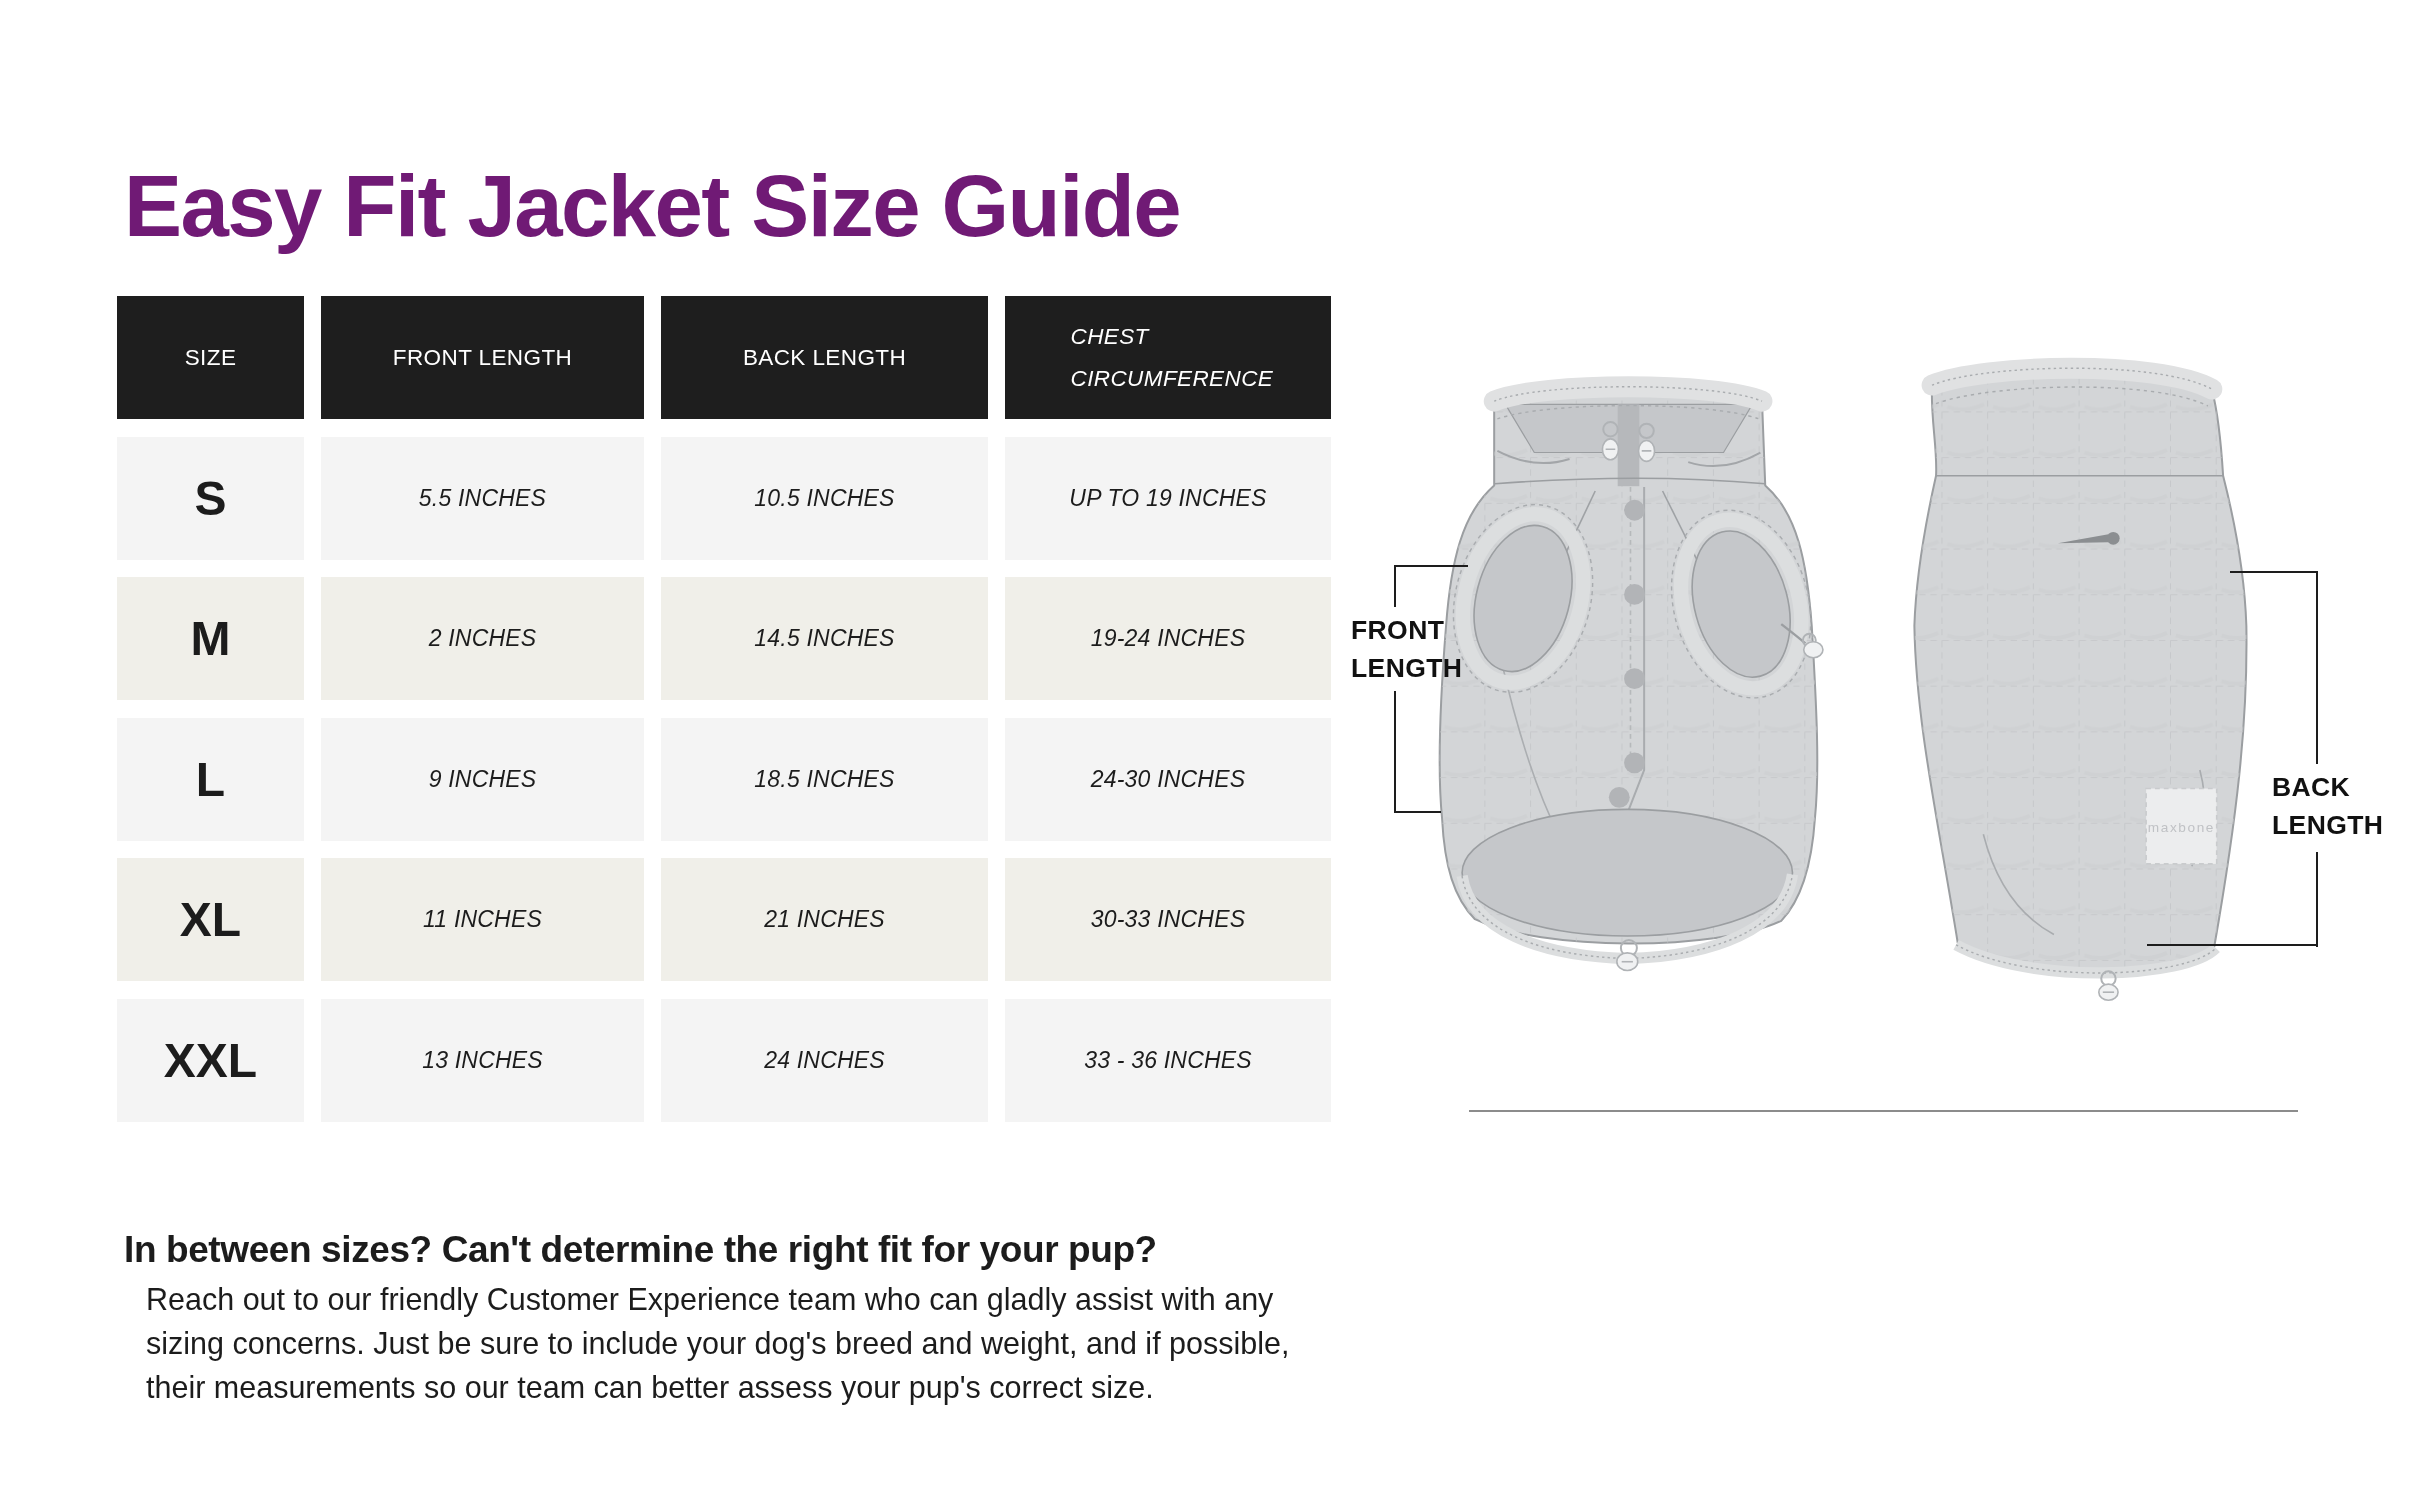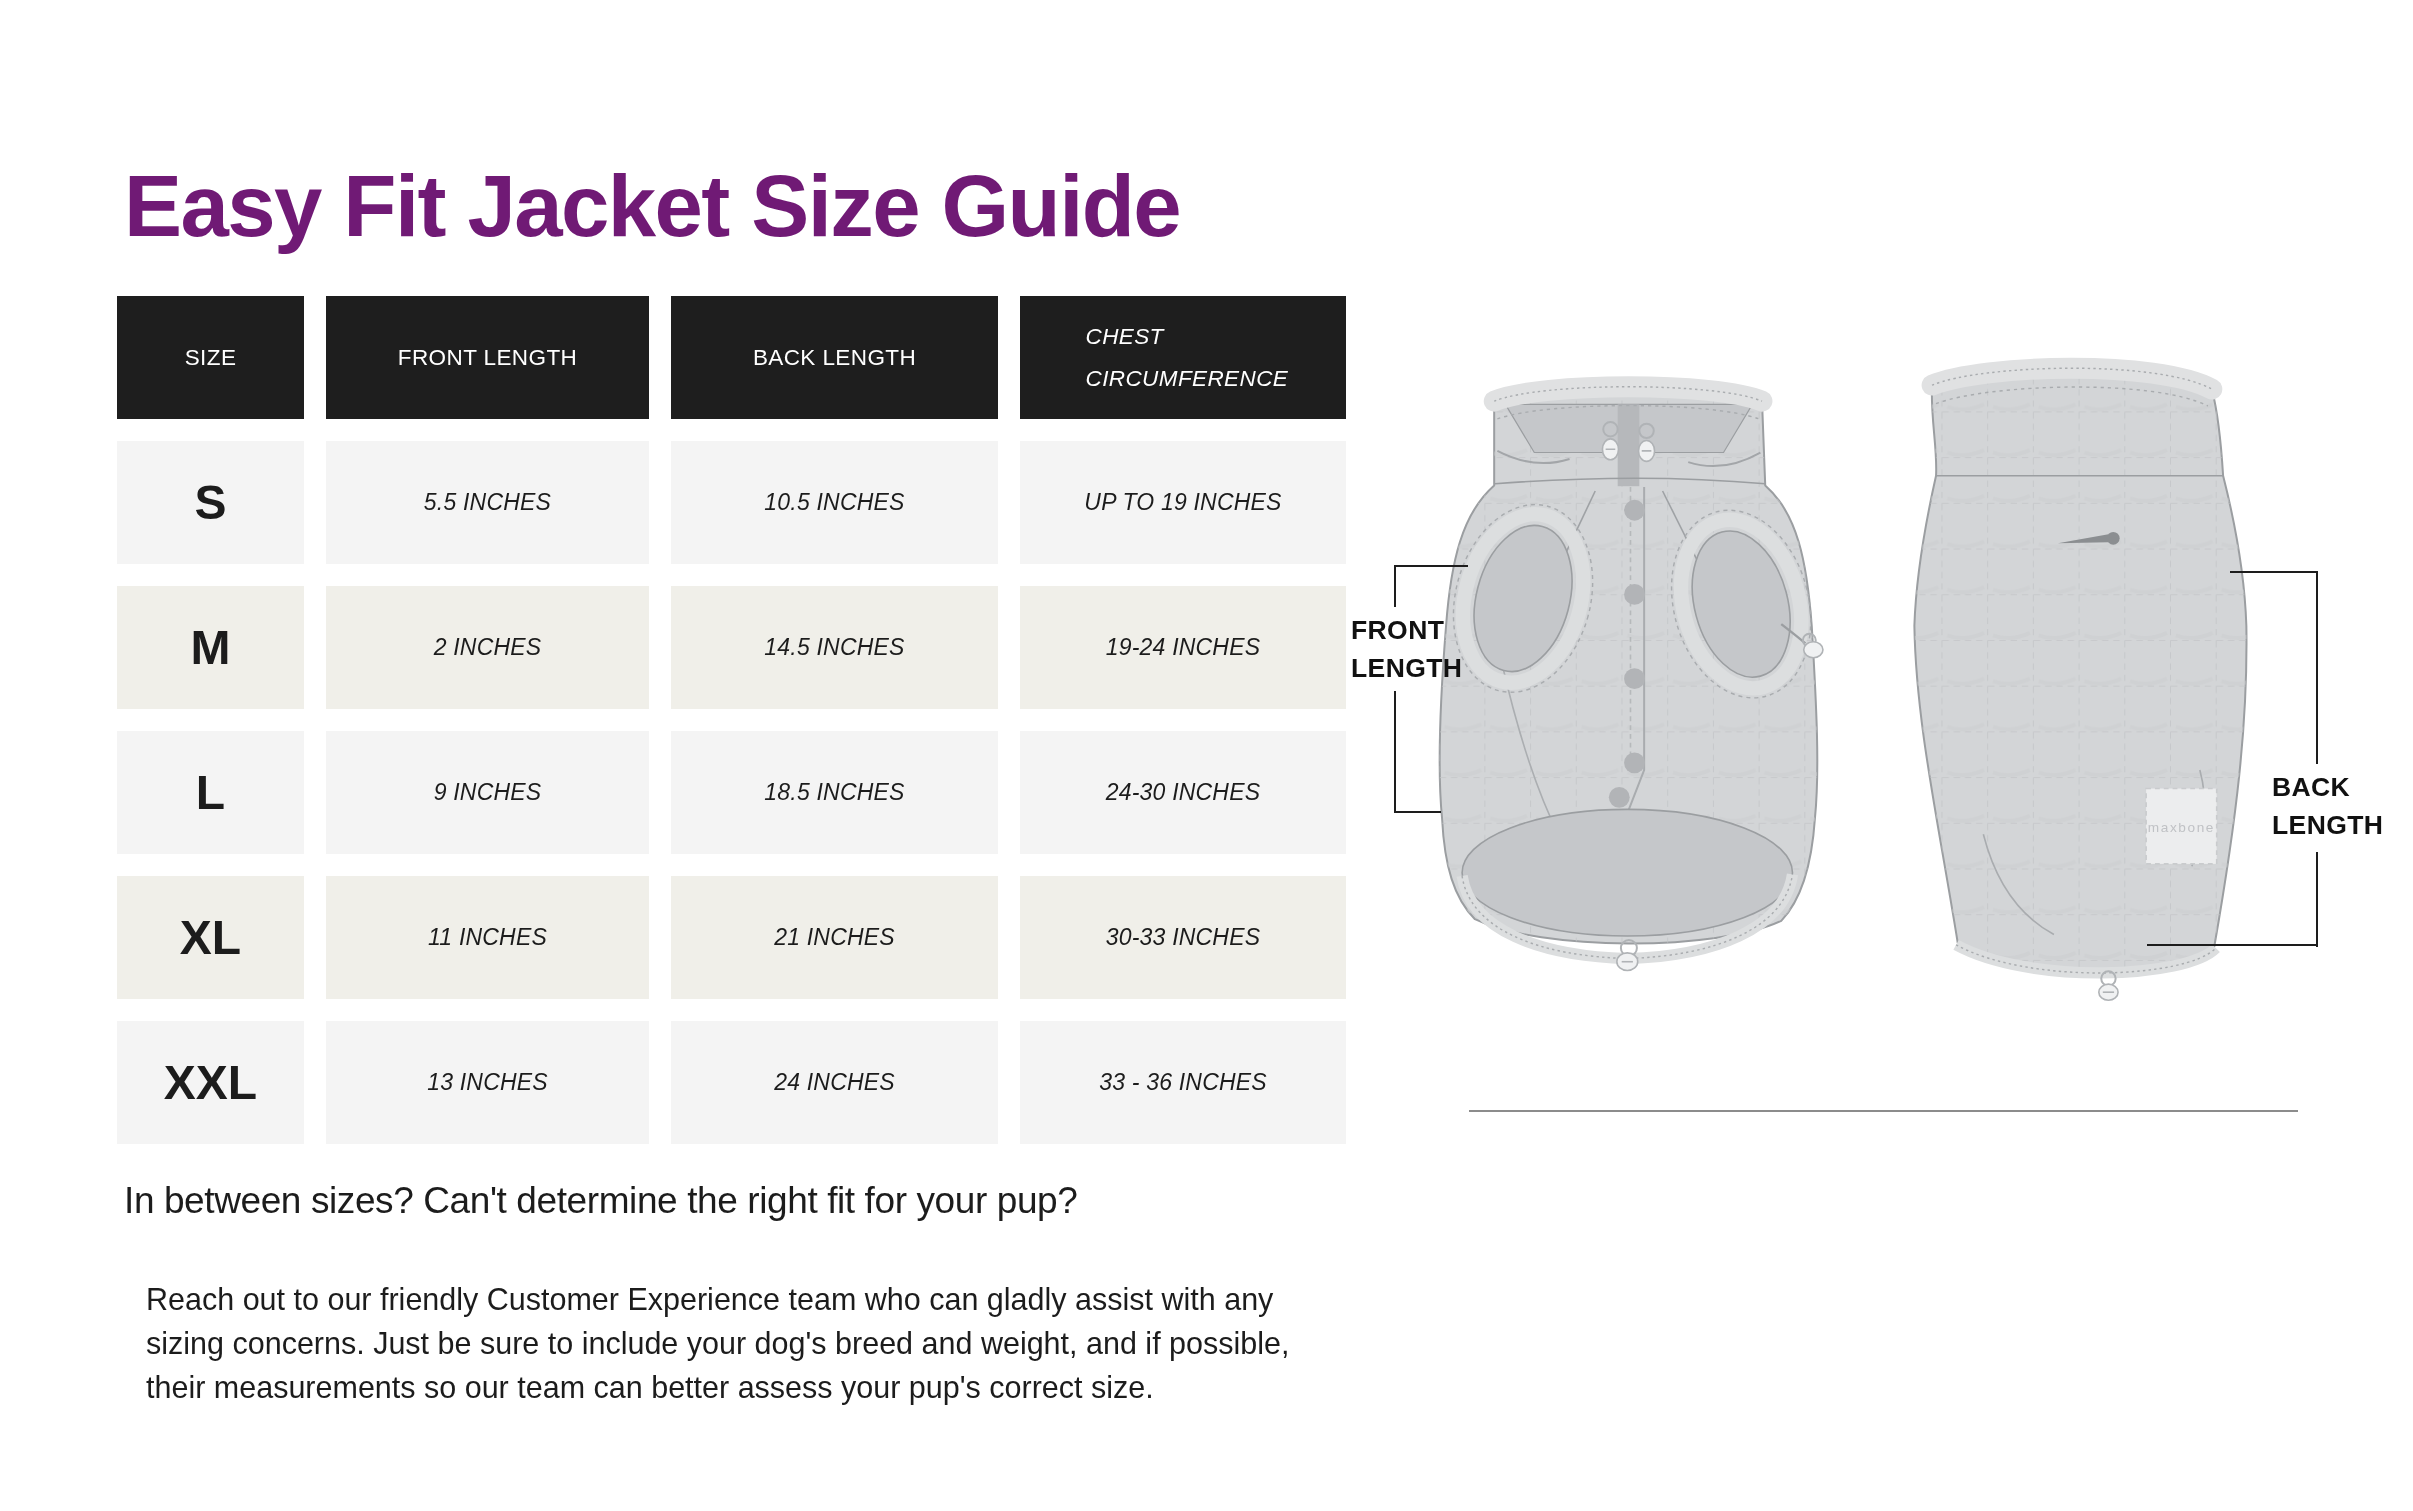--- a/index.html
+++ b/index.html
@@ -5,21 +5,21 @@
   html,body{margin:0;padding:0;background:#ffffff;}
   body{width:2413px;height:1511px;position:relative;overflow:hidden;
        font-family:"Liberation Sans",sans-serif;color:#1c1c1c;}
 
   .page-title{position:absolute;left:124px;top:104px;font-size:87px;font-weight:700;
               letter-spacing:-1.6px;line-height:1;color:#701a75;white-space:nowrap;}
 
   
   .size-table{position:absolute;left:117px;top:296px;display:grid;
               grid-template-columns:187px 323px 327px 326px;
-              grid-template-rows:repeat(6,123px);column-gap:17px;row-gap:17.6px;gap:22px;}
+              grid-template-rows:repeat(6,123px);column-gap:17px;row-gap:17.6px;}
   .cell{display:flex;align-items:center;justify-content:center;text-align:center;}
   .cell.hdr{background:#1e1e1e;color:#ffffff;font-size:22.5px;font-weight:500;letter-spacing:0.4px;}
   .cell.hdr-left{justify-content:center;text-align:left;padding-left:30px;font-style:italic;}
   .cell.hdr-left .wrap{display:block;width:225px;line-height:42px;}
   .cell.size{font-size:48px;font-weight:700;}
   .cell.val{font-size:23px;letter-spacing:0.2px;font-style:italic;}
   .row-light{background:#f4f4f4;}
   .row-beige{background:#f0efe9;}
 
   
@@ -27,21 +27,21 @@
 
   .mline{position:absolute;background:#1d1d1d;}
   .mlabel{position:absolute;font-size:26.5px;font-weight:700;letter-spacing:0.4px;
           color:#111111;line-height:38px;}
   .front-label{left:1351px;top:611px;width:120px;}
   .back-label{left:2272px;top:768px;width:140px;}
 
   .separator{position:absolute;left:1469px;top:1110px;width:829px;height:2.4px;background:#8c8c8c;}
 
   
-  .footer-heading{position:absolute;left:124px;top:1180px;font-size:37px;font-weight:400;
+  .footer-heading{position:absolute;left:124px;top:1229px;font-size:37px;font-weight:700;
                   letter-spacing:-0.4px;white-space:nowrap;}
   .footer-paragraph{position:absolute;left:124px;top:1277px;width:1524px;
                     font-size:30.5px;line-height:44px;font-weight:400;}
   .footer-paragraph div{white-space:nowrap;margin-left:22px;}
 </style>
 </head>
 <body>
 
 <h1 class="page-title">Easy Fit Jacket Size Guide</h1>
 

